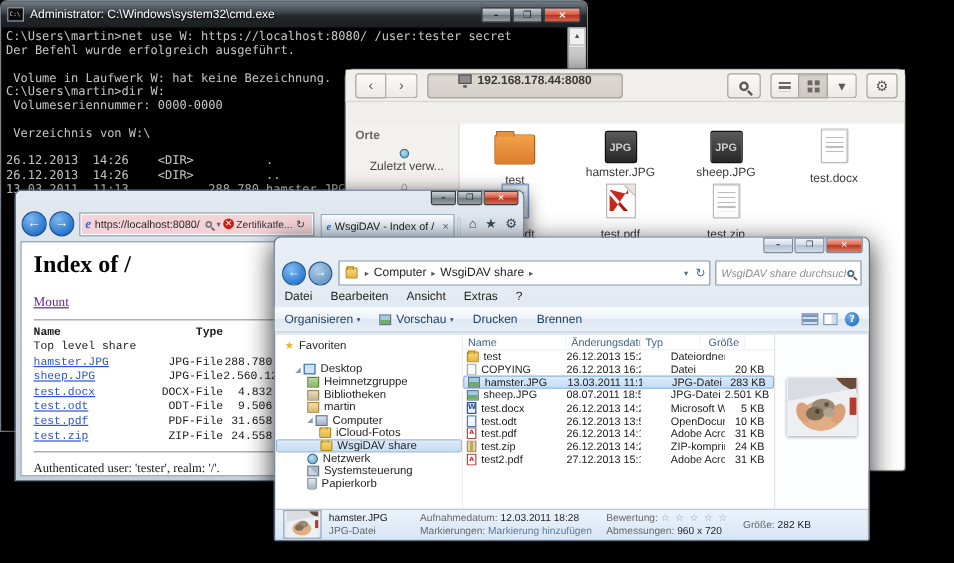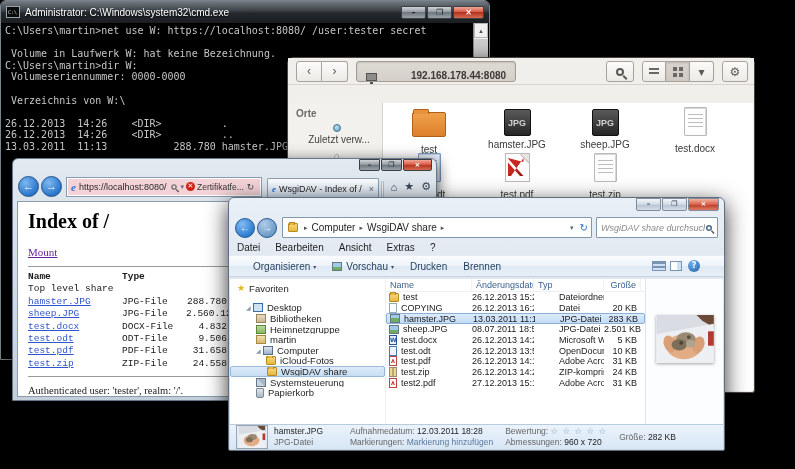--- a/index.html
+++ b/index.html
@@ -50,23 +50,23 @@
   .nt-title { font-size:11px; font-weight:bold; color:#3e3b37; margin-left:6px; }
   .nt-toolbar { height:27px; display:flex; align-items:center; padding:0 8px;
     background:#f1efec; border-bottom:1px solid #d8d4cf; position:relative; }
   .nt-btn { height:21px; border:1px solid #a8a29a; border-radius:3px;
     background:linear-gradient(#fcfbfa,#eceae6); display:flex; align-items:center;
     justify-content:center; color:#5c5954; font-size:12px; }
   .nt-navgroup { display:flex; }
   .nt-navgroup .nt-btn { width:26px; border-radius:0; }
   .nt-navgroup .nt-btn:first-child { border-radius:3px 0 0 3px; }
   .nt-navgroup .nt-btn:last-child { border-radius:0 3px 3px 0; border-left:none; }
-  .nt-crumb { margin-left:8px; padding:0 9px; height:21px; display:flex; align-items:flex-end;
+  .nt-crumb { margin-left:8px; padding:0 25px; height:21px; display:flex; align-items:flex-start;
     border:1px solid #a29c94; border-radius:3px; background:linear-gradient(#dedad4,#d4cfc9);
-    box-shadow:inset 0 1px 2px rgba(0,0,0,.12);gap:29px; }
+    box-shadow:inset 0 1px 2px rgba(0,0,0,.12); }
   .nt-screen-icon { width:11px; height:8px; background:#8d8d8d; border:1px solid #55524e;
     margin-right:5px; position:relative; }
   .nt-screen-icon::after { content:""; position:absolute; left:3px; top:8px; width:3px;
     height:2px; background:#55524e; }
   .nt-crumb-label { font-size:10px; font-weight:bold; color:#3c3936; }
   .nt-right { position:absolute; right:6px; top:3px; display:flex; align-items:center; }
   .nt-search-btn { width:28px; margin-right:8px; }
   .nt-viewgroup { display:flex; margin-right:8px; }
   .nt-viewgroup .nt-btn { width:24px; border-radius:0; border-left:none; }
   .nt-viewgroup .nt-btn:first-child { border-radius:3px 0 0 3px; border-left:1px solid #a8a29a; }
@@ -158,21 +158,21 @@
   .ie-content { position:absolute; left:4px; right:4px; top:42px; bottom:3px;
     background:#fff; border:1px solid #8b9cae; overflow:hidden;
     padding:8px 0 0 10px; font-family:"Liberation Serif",serif; }
   .ie-h1 { font-size:20px; font-weight:bold; color:#000; margin-bottom:9px; }
   .ie-mount { font-size:11px; color:#68219c; text-decoration:underline; }
   .ie-hr { border:none; border-top:1px solid #9a9a9a; margin:6px 0 4px; width:215px; }
   .ie-table { font-family:"Liberation Mono","DejaVu Sans Mono",monospace;
     font-size:9.5px; line-height:12.4px; width:216px; color:#1a1a1a; }
   .ie-tr { display:flex; }
   .ie-td-name { width:94px; flex:none; }
-  .ie-td-type { width:64px; flex:none; }
+  .ie-td-type { width:64px; flex:none;text-align:right; }
   .ie-td-size { flex:1; text-align:right; white-space:nowrap; }
   .ie-th { font-weight:bold; }
   .ie-link { color:#2f55cc; text-decoration:underline; }
   .ie-auth { font-size:10.5px; color:#1a1a1a; margin-top:8px; }
 
   
   #win-explorer { left:228px; top:197px; width:497px; height:254px; z-index:4;
     background:linear-gradient(#e9eff6,#ccd6e2); border:1px solid #5f6f7f;
     border-radius:6px 6px 2px 2px; box-shadow:0 6px 22px rgba(0,0,0,.8); }
   .ex-caption { height:17px; position:relative; }
@@ -195,21 +195,21 @@
   .ex-crumb-tools { margin-left:auto; display:flex; align-items:center; }
   .ex-refresh { color:#2a6fc0; font-size:10px; margin-left:4px; }
   .ex-search { width:122px; height:21px; background:#fff; border:1px solid #8498ac;
     border-radius:1px; margin-left:4px; display:flex; align-items:center;
     padding:0 4px; flex:none; }
   .ex-search-ph { flex:1; font-size:9px; font-style:italic; color:#8a8a8a;
     white-space:nowrap; overflow:hidden; }
   .ex-menubar { height:15px; display:flex; align-items:center; padding-left:8px;
     font-size:10px; color:#1e1e1e; }
   .ex-menu-item { margin-right:15px; }
-  .ex-toolbar { height:22px; display:flex; align-items:center; padding:0 24px;
+  .ex-toolbar { height:22px; display:flex; align-items:center; padding:0 8px;
     background:linear-gradient(#fafcfe,#edf3fa 49%,#dfe9f3 50%,#e7eff7);
     border-top:1px solid #e6edf5; border-bottom:1px solid #c8d4e2; }
   .ex-toolbtn { font-size:10px; color:#1e3c5c; margin-right:16px; display:flex;
     align-items:center; white-space:nowrap; }
   .ex-toolbtn .caret { font-size:6px; margin-left:3px; color:#446; }
   .ex-tool-right { margin-left:auto; display:flex; align-items:center; }
   .ex-viewsbtn { width:14px; height:10px; margin-right:4px;
     background:repeating-linear-gradient(#7a94b4 0 2px,#cfe0f2 2px 4px); border:1px solid #7a94b4; }
   .ex-panebtn { width:12px; height:10px; border:1px solid #7a94b4; background:#fff;
     box-shadow:inset -4px 0 0 #cfe0f2; margin-right:6px; }
@@ -225,21 +225,21 @@
   .lvl0 { padding-left:7px; } .lvl1 { padding-left:16px; }
   .lvl2 { padding-left:26px; } .lvl3 { padding-left:36px; }
   .ex-side-item.sel { background:linear-gradient(#ddebfa,#c6ddf2);
     border:1px solid #9ab8d8; border-radius:2px; }
   .ex-side-gap { height:9px; }
   .twist { font-size:6px; color:#8a9aaa; width:7px; flex:none; }
   .ex-list { flex:1; position:relative; border-left:1px solid #eceef0; }
   .ex-headers { height:13px; display:flex; border-bottom:1px solid #eef1f4;
     font-size:9px; color:#3c6290; }
   .ex-hcell { padding:1px 0 0 4px; border-right:1px solid #f0f2f5; white-space:nowrap; overflow:hidden; }
-  .hc-name { width:86px; } .hc-date { width:62px; } .hc-type { width:70px; }
+  .hc-name { width:86px; } .hc-date { width:62px; } .hc-type { width:50px; }
   .hc-size { width:37px; text-align:right; padding-right:4px; }
   .ex-row { display:flex; align-items:center; height:10.7px; font-size:9px; color:#1a1a1a; }
   .ex-row.sel { background:linear-gradient(#dcebfc,#c3dcf5); border:1px solid #8ab0d8;
     border-radius:2px; }
   .ex-cell { white-space:nowrap; overflow:hidden; flex:none; }
   .c-name { width:86px; display:flex; align-items:center; padding-left:3px; }
   .c-name .fi { margin-right:4px; flex:none; }
   .c-date { width:62px; color:#1a1a1a; }
   .c-type { width:70px;padding-left:25px; }
   .c-size { width:37px; text-align:right; padding-right:4px; }
@@ -295,20 +295,21 @@
     <span class="cmd-app-icon">C:\</span>
     <span class="cmd-title">Administrator: C:\Windows\system32\cmd.exe</span>
     <span class="winbtns">
       <span class="winbtn">–</span>
       <span class="winbtn">❐</span>
       <span class="winbtn close">×</span>
     </span>
   </div>
   <div class="cmd-body">
     <div class="cmd-line">C:\Users\martin&gt;net use W: https://localhost:8080/ /user:tester secret</div>
+    <div class="cmd-line">Der Befehl wurde erfolgreich ausgeführt.</div>
     <div class="cmd-line">&nbsp;</div>
     <div class="cmd-line"> Volume in Laufwerk W: hat keine Bezeichnung.</div>
     <div class="cmd-line">C:\Users\martin&gt;dir W:</div>
     <div class="cmd-line"> Volumeseriennummer: 0000-0000</div>
     <div class="cmd-line">&nbsp;</div>
     <div class="cmd-line"> Verzeichnis von W:\</div>
     <div class="cmd-line">&nbsp;</div>
     <div class="cmd-line">26.12.2013  14:26    &lt;DIR&gt;          .</div>
     <div class="cmd-line">26.12.2013  14:26    &lt;DIR&gt;          ..</div>
     <div class="cmd-line">13.03.2011  11:13           288.780 hamster.JPG</div>
@@ -545,43 +546,47 @@
           <span class="fi fi-star">★</span>
           <span>Favoriten</span>
         </div>
       <div class="ex-side-gap"></div>
       <div class="ex-side-item lvl1">
           <span class="twist">◢</span>
           <span class="fi fi-desktop"></span>
           <span>Desktop</span>
         </div>
       <div class="ex-side-item lvl2">
+          <span class="fi fi-home"></span>
+          <span>Heimnetzgruppe</span>
+        </div>
+      <div class="ex-side-item lvl2">
           <span class="fi fi-lib"></span>
           <span>Bibliotheken</span>
-        </div>
-      <div class="ex-side-item lvl2">
-          <span class="fi fi-home"></span>
-          <span>Heimnetzgruppe</span>
         </div>
       <div class="ex-side-item lvl2">
           <span class="fi fi-user"></span>
           <span>martin</span>
         </div>
       <div class="ex-side-item lvl2">
           <span class="twist">◢</span>
           <span class="fi fi-pc"></span>
           <span>Computer</span>
         </div>
       <div class="ex-side-item lvl3">
           <span class="fi fi-folder"></span>
           <span>iCloud-Fotos</span>
         </div>
       <div class="ex-side-item lvl3 sel">
           <span class="fi fi-folder"></span>
           <span>WsgiDAV share</span>
+        </div>
+      <div class="ex-side-item lvl2">
+          <span class="fi fi-net"></span>
+          <span>Netzwerk</span>
         </div>
       <div class="ex-side-item lvl2">
           <span class="fi fi-ctrl"></span>
           <span>Systemsteuerung</span>
         </div>
       <div class="ex-side-item lvl2">
           <span class="fi fi-bin"></span>
           <span>Papierkorb</span>
         </div>
 

